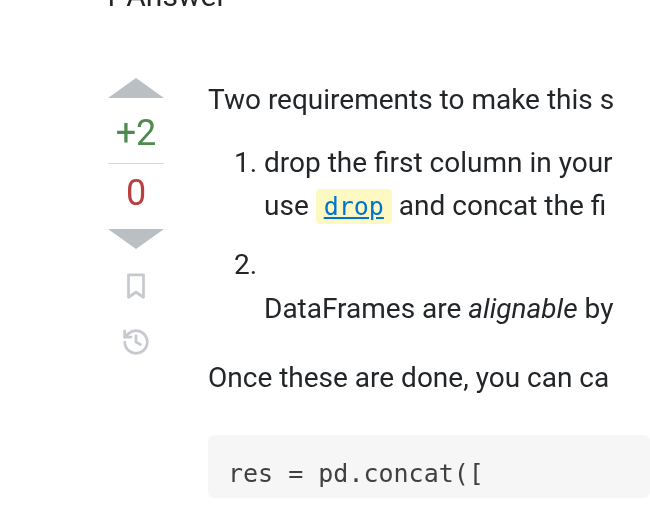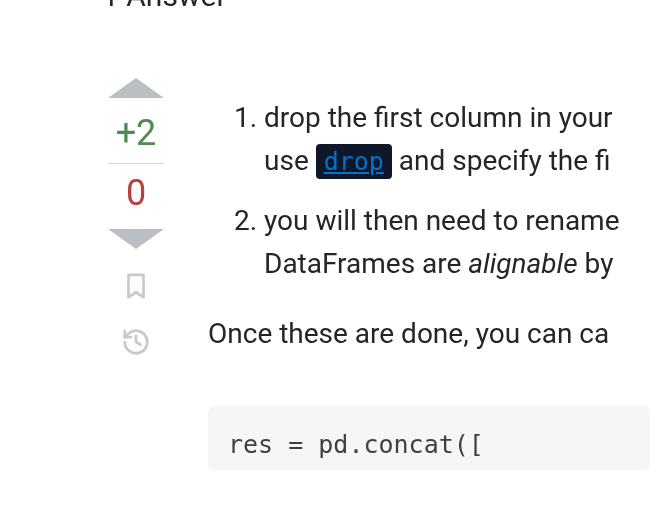--- a/index.html
+++ b/index.html
@@ -88,29 +88,29 @@
     list-style: decimal;
     margin: 16px 0 24px 0;
     padding-left: 56px;
   }
   ol li {
     margin-bottom: 16px;
     line-height: 1.55;
   }
   .code-inline {
     font-family: ui-monospace, "SF Mono", Menlo, Consolas, monospace;
-    background: #0f172a;
+    background: #fef9c3;
     color: #0074cc;
     text-decoration: underline;
     padding: 3px 8px;
     border-radius: 4px;
     font-size: 25px;
   }
   .em { font-style: italic; text-align: right; }
-  .post-list { margin-bottom: 52px; }
+  .post-list { margin-bottom: 36px; }
   .code-block-wrap {
     background: #f6f6f6;
     border-radius: 6px;
     padding: 20px 20px 6px 20px;
     margin-top: 6px;
   }
   .code-block {
     font-family: ui-monospace, "SF Mono", Menlo, Consolas, monospace;
     font-size: 25px;
     line-height: 1.5;
@@ -141,28 +141,29 @@
       <div class="history-icon">
         <svg width="30" height="30" viewBox="0 0 24 24" fill="none" stroke="#c6cace" stroke-width="2.2" stroke-linecap="round" stroke-linejoin="round">
           <path d="M3 12a9 9 0 1 0 3-6.7L3 8"></path>
           <polyline points="3 3 3 8 8 8"></polyline>
           <polyline points="12 7 12 12 15.5 14"></polyline>
         </svg>
       </div>
     </div>
 
     <div class="content-col">
+      <p class="intro">Two requirements to make this s</p>
 
       <ol>
         <li>
           <span>drop the first column in your</span><br>
-          <span>use </span><a class="code-inline">drop</a><span> and specify the fi</span>
+          <span>use </span><a class="code-inline">drop</a><span> and concat the fi</span>
         </li>
         <li>
-          <span>you will then need to rename</span><br>
+          <br>
           <span>DataFrames are </span><span class="em">alignable</span><span> by</span>
         </li>
       </ol>
 
       <p class="post-list">Once these are done, you can ca</p>
 
       <div class="code-block-wrap">
         <div class="code-block">res = pd.concat([</div>
       </div>
     </div>

